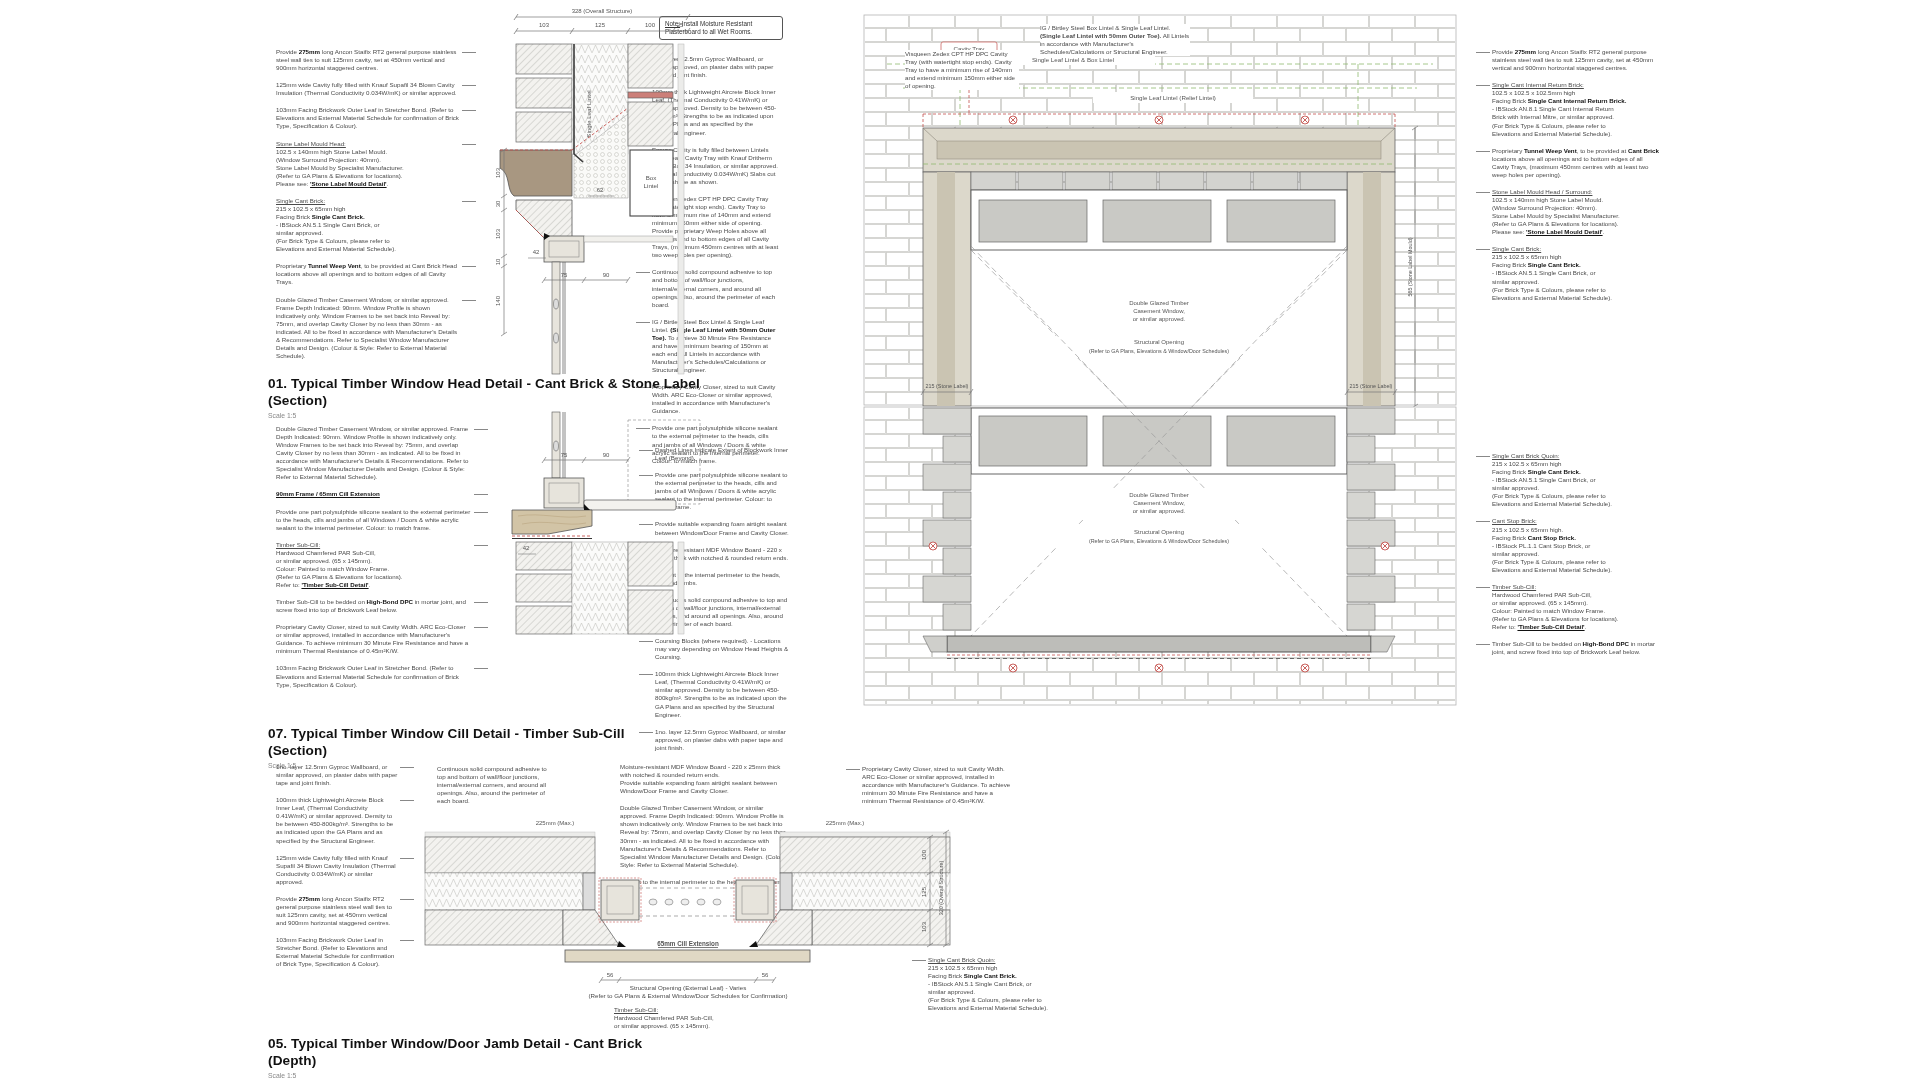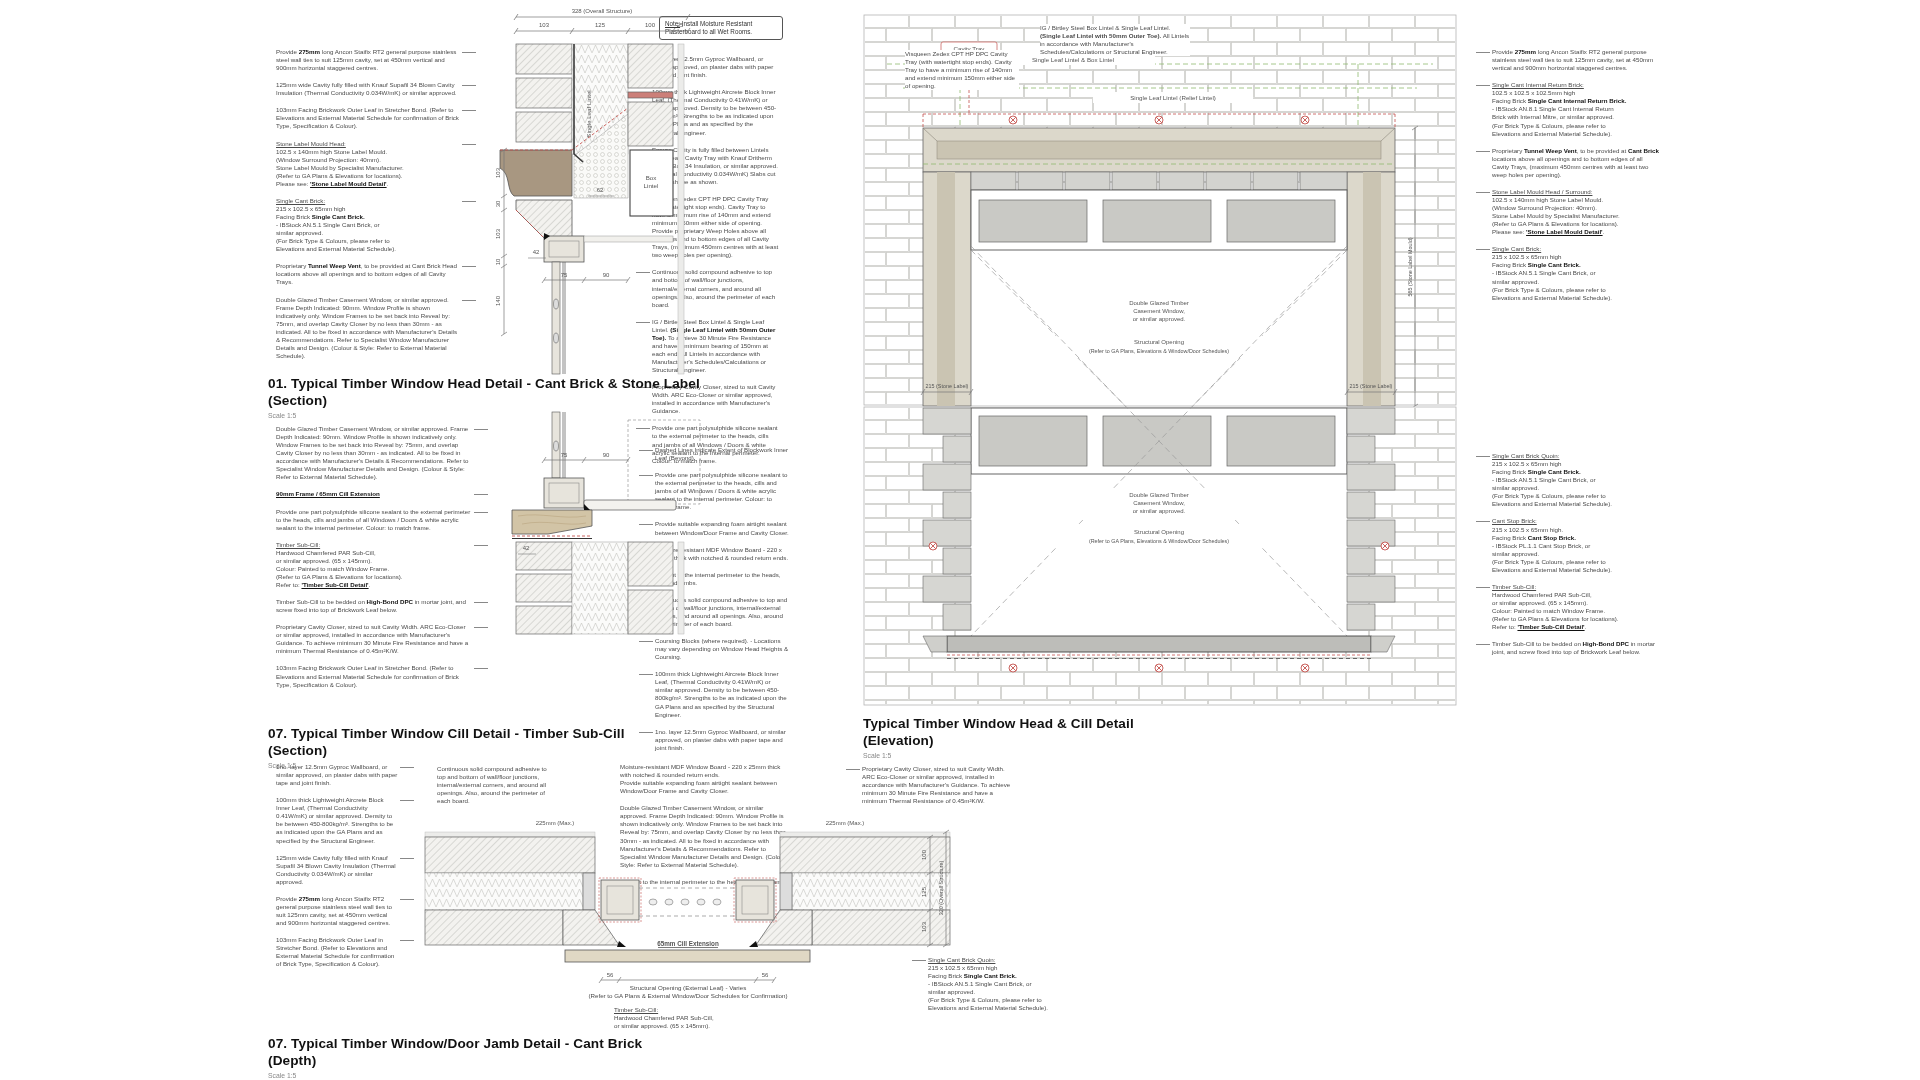--- a/index.html
+++ b/index.html
@@ -351,21 +351,21 @@
       <line x1="528" y1="46" x2="534" y2="42"></line>
       <line x1="528" y1="159" x2="534" y2="155"></line>
     </g>
     <text class="dimtxt ctr" transform="rotate(-90 511 67)" x="511" y="67">100</text>
     <text class="dimtxt ctr" transform="rotate(-90 511 104)" x="511" y="104">125</text>
     <text class="dimtxt ctr" transform="rotate(-90 511 139)" x="511" y="139">103</text>
     <text class="dimtxt-sm ctr" transform="rotate(-90 528 100)" x="528" y="100">320 (Overall Structure)</text>
   </svg>
 
   <div class="title-block" style="left:268px;top:1036px;width:420px;">
-    <div class="title">07. Typical Timber Window/Door Jamb Detail - Cant Brick</div>
+    <div class="title">05. Typical Timber Window/Door Jamb Detail - Cant Brick</div>
     <div class="title">(Depth)</div>
     <div class="scale">Scale 1:5</div>
   </div>
 
   <svg style="left:863px;top:14px;" width="594" height="392" viewBox="0 0 594 392">
     <rect x="1" y="1" width="592" height="390" fill="#fff" stroke="#b5b5b5" stroke-width="0.8"></rect>
     <rect x="2" y="2" width="590" height="388" fill="url(#bricks)"></rect>
     <rect x="108" y="176" width="376" height="215" fill="#fff"></rect>
 
     <g>
@@ -552,19 +552,14 @@
       <div class="note"><u>Stone Label Mould Head / Surround:</u><br>102.5 x 140mm high Stone Label Mould.<br>(Window Surround Projection: 40mm).<br>Stone Label Mould by Specialist Manufacturer.<br>(Refer to GA Plans &amp; Elevations for locations).<br>Please see: <b><u>'Stone Label Mould Detail'</u></b>.</div>
       <div class="note"><u>Single Cant Brick:</u><br>215 x 102.5 x 65mm high<br>Facing Brick <b>Single Cant Brick.</b><br>- IBStock AN.5.1 Single Cant Brick, or<br>similar approved.<br>(For Brick Type &amp; Colours, please refer to<br>Elevations and External Material Schedule).</div>
     </div>
   <div class="notes leader-l" style="left:1492px;top:452px;width:168px;">
       <div class="note"><u>Single Cant Brick Quoin:</u><br>215 x 102.5 x 65mm high<br>Facing Brick <b>Single Cant Brick.</b><br>- IBStock AN.5.1 Single Cant Brick, or<br>similar approved.<br>(For Brick Type &amp; Colours, please refer to<br>Elevations and External Material Schedule).</div>
       <div class="note"><u>Cant Stop Brick:</u><br>215 x 102.5 x 65mm high.<br>Facing Brick <b>Cant Stop Brick.</b><br>- IBStock PL.1.1 Cant Stop Brick, or<br>similar approved.<br>(For Brick Type &amp; Colours, please refer to<br>Elevations and External Material Schedule).</div>
       <div class="note"><u>Timber Sub-Cill:</u><br>Hardwood Chamfered PAR Sub-Cill,<br>or similar approved. (65 x 145mm).<br>Colour: Painted to match Window Frame.<br>(Refer to GA Plans &amp; Elevations for locations).<br>Refer to: <b><u>'Timber Sub-Cill Detail'</u></b>.</div>
       <div class="note">Timber Sub-Cill to be bedded on <b>High-Bond DPC</b> in mortar joint, and screw fixed into top of Brickwork Leaf below.</div>
     </div>
 
-  <div class="title-block" style="left:863px;top:716px;width:420px;">
-    <div class="title">Typical Timber Window Head &amp; Cill Detail</div>
-    <div class="title">(Elevation)</div>
-    <div class="scale">Scale 1:5</div>
-  </div>
 
 </div>
 
 </body></html>

